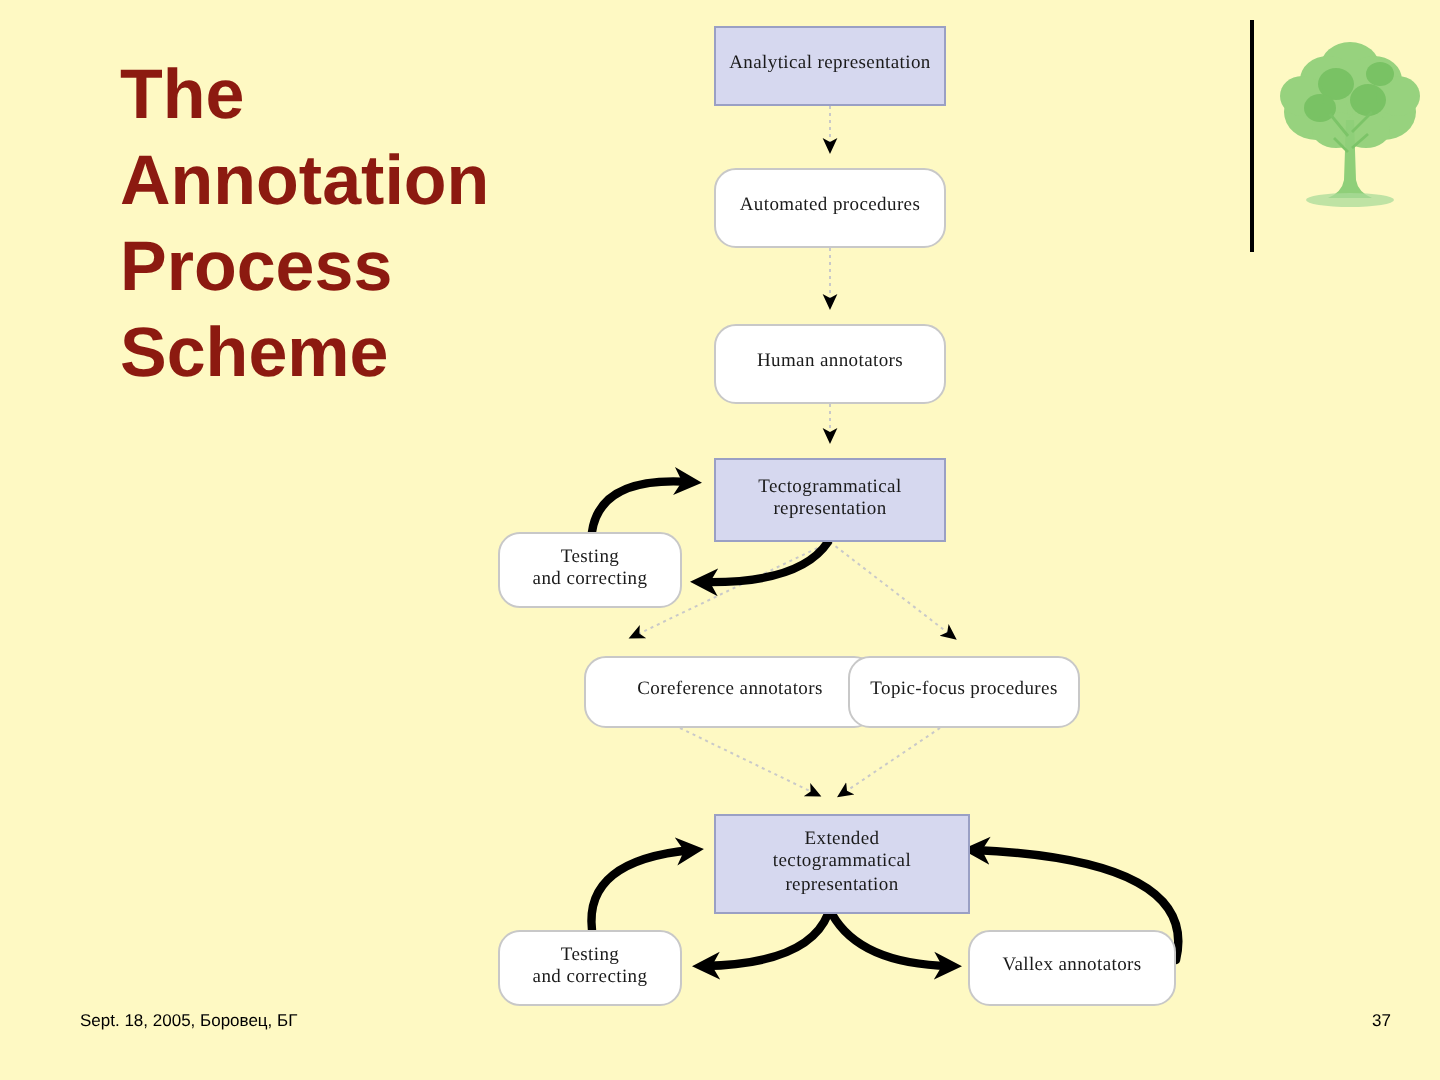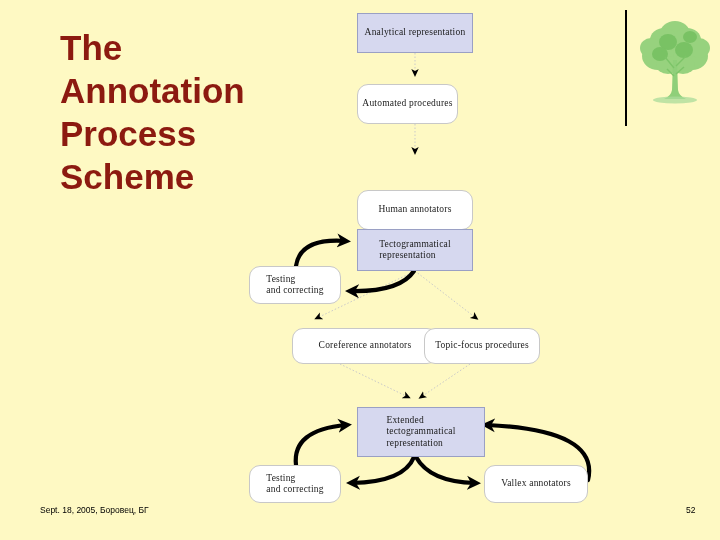--- a/index.html
+++ b/index.html
@@ -64,41 +64,42 @@
     height: 500px;
   }
 
   
   .node {
     position: absolute;
     box-sizing: border-box;
     display: flex;
     align-items: center;
     justify-content: center;
+    text-align: center;
     font-family: "Liberation Serif", serif;
     font-size: 9.5px;
     line-height: 11.5px;
     color: #1a1a1a;
     white-space: pre-line;
     letter-spacing: .2px;
   }
   .node.rect {
     background: #d6d8ef;
     border: 1px solid #9aa0c4;
   }
   .node.round {
     background: #ffffff;
     border: 1px solid #c8c8c8;
     border-radius: 11px;
   }
 
   
   #n-analytical  { left: 357px; top: 13px;  width: 116px; height: 40px; }
-  #n-automated   { left: 357px; top: 84px;  width: 101px; height: 40px; }
-  #n-human       { left: 357px; top: 162px; width: 116px; height: 40px; margin-top: 28px; }
+  #n-automated   { left: 357px; top: 84px;  width: 116px; height: 40px; }
+  #n-human       { left: 357px; top: 162px; width: 116px; height: 40px; }
   #n-tecto       { left: 357px; top: 229px; width: 116px; height: 42px; }
   #n-testing-1   { left: 249px; top: 266px; width: 92px;  height: 38px; }
   #n-coref       { left: 292px; top: 328px; width: 146px; height: 36px; }
   #n-topicfocus  { left: 424px; top: 328px; width: 116px; height: 36px; }
   #n-extended    { left: 357px; top: 407px; width: 128px; height: 50px; }
   #n-testing-2   { left: 249px; top: 465px; width: 92px;  height: 38px; }
   #n-vallex      { left: 484px; top: 465px; width: 104px; height: 38px; }
 
   
   #footer {
@@ -206,16 +207,16 @@
 tectogrammatical
 representation</div>
 
   <div class="node round" id="n-testing-2">Testing
 and correcting</div>
 
   <div class="node round" id="n-vallex">Vallex annotators</div>
 
   <div id="footer">
     <span id="footer-left">Sept. 18, 2005, Боровец, БГ</span>
-    <span id="footer-page">52</span>
+    <span id="footer-page">37</span>
   </div>
 
 </div>
 
 </body></html>

